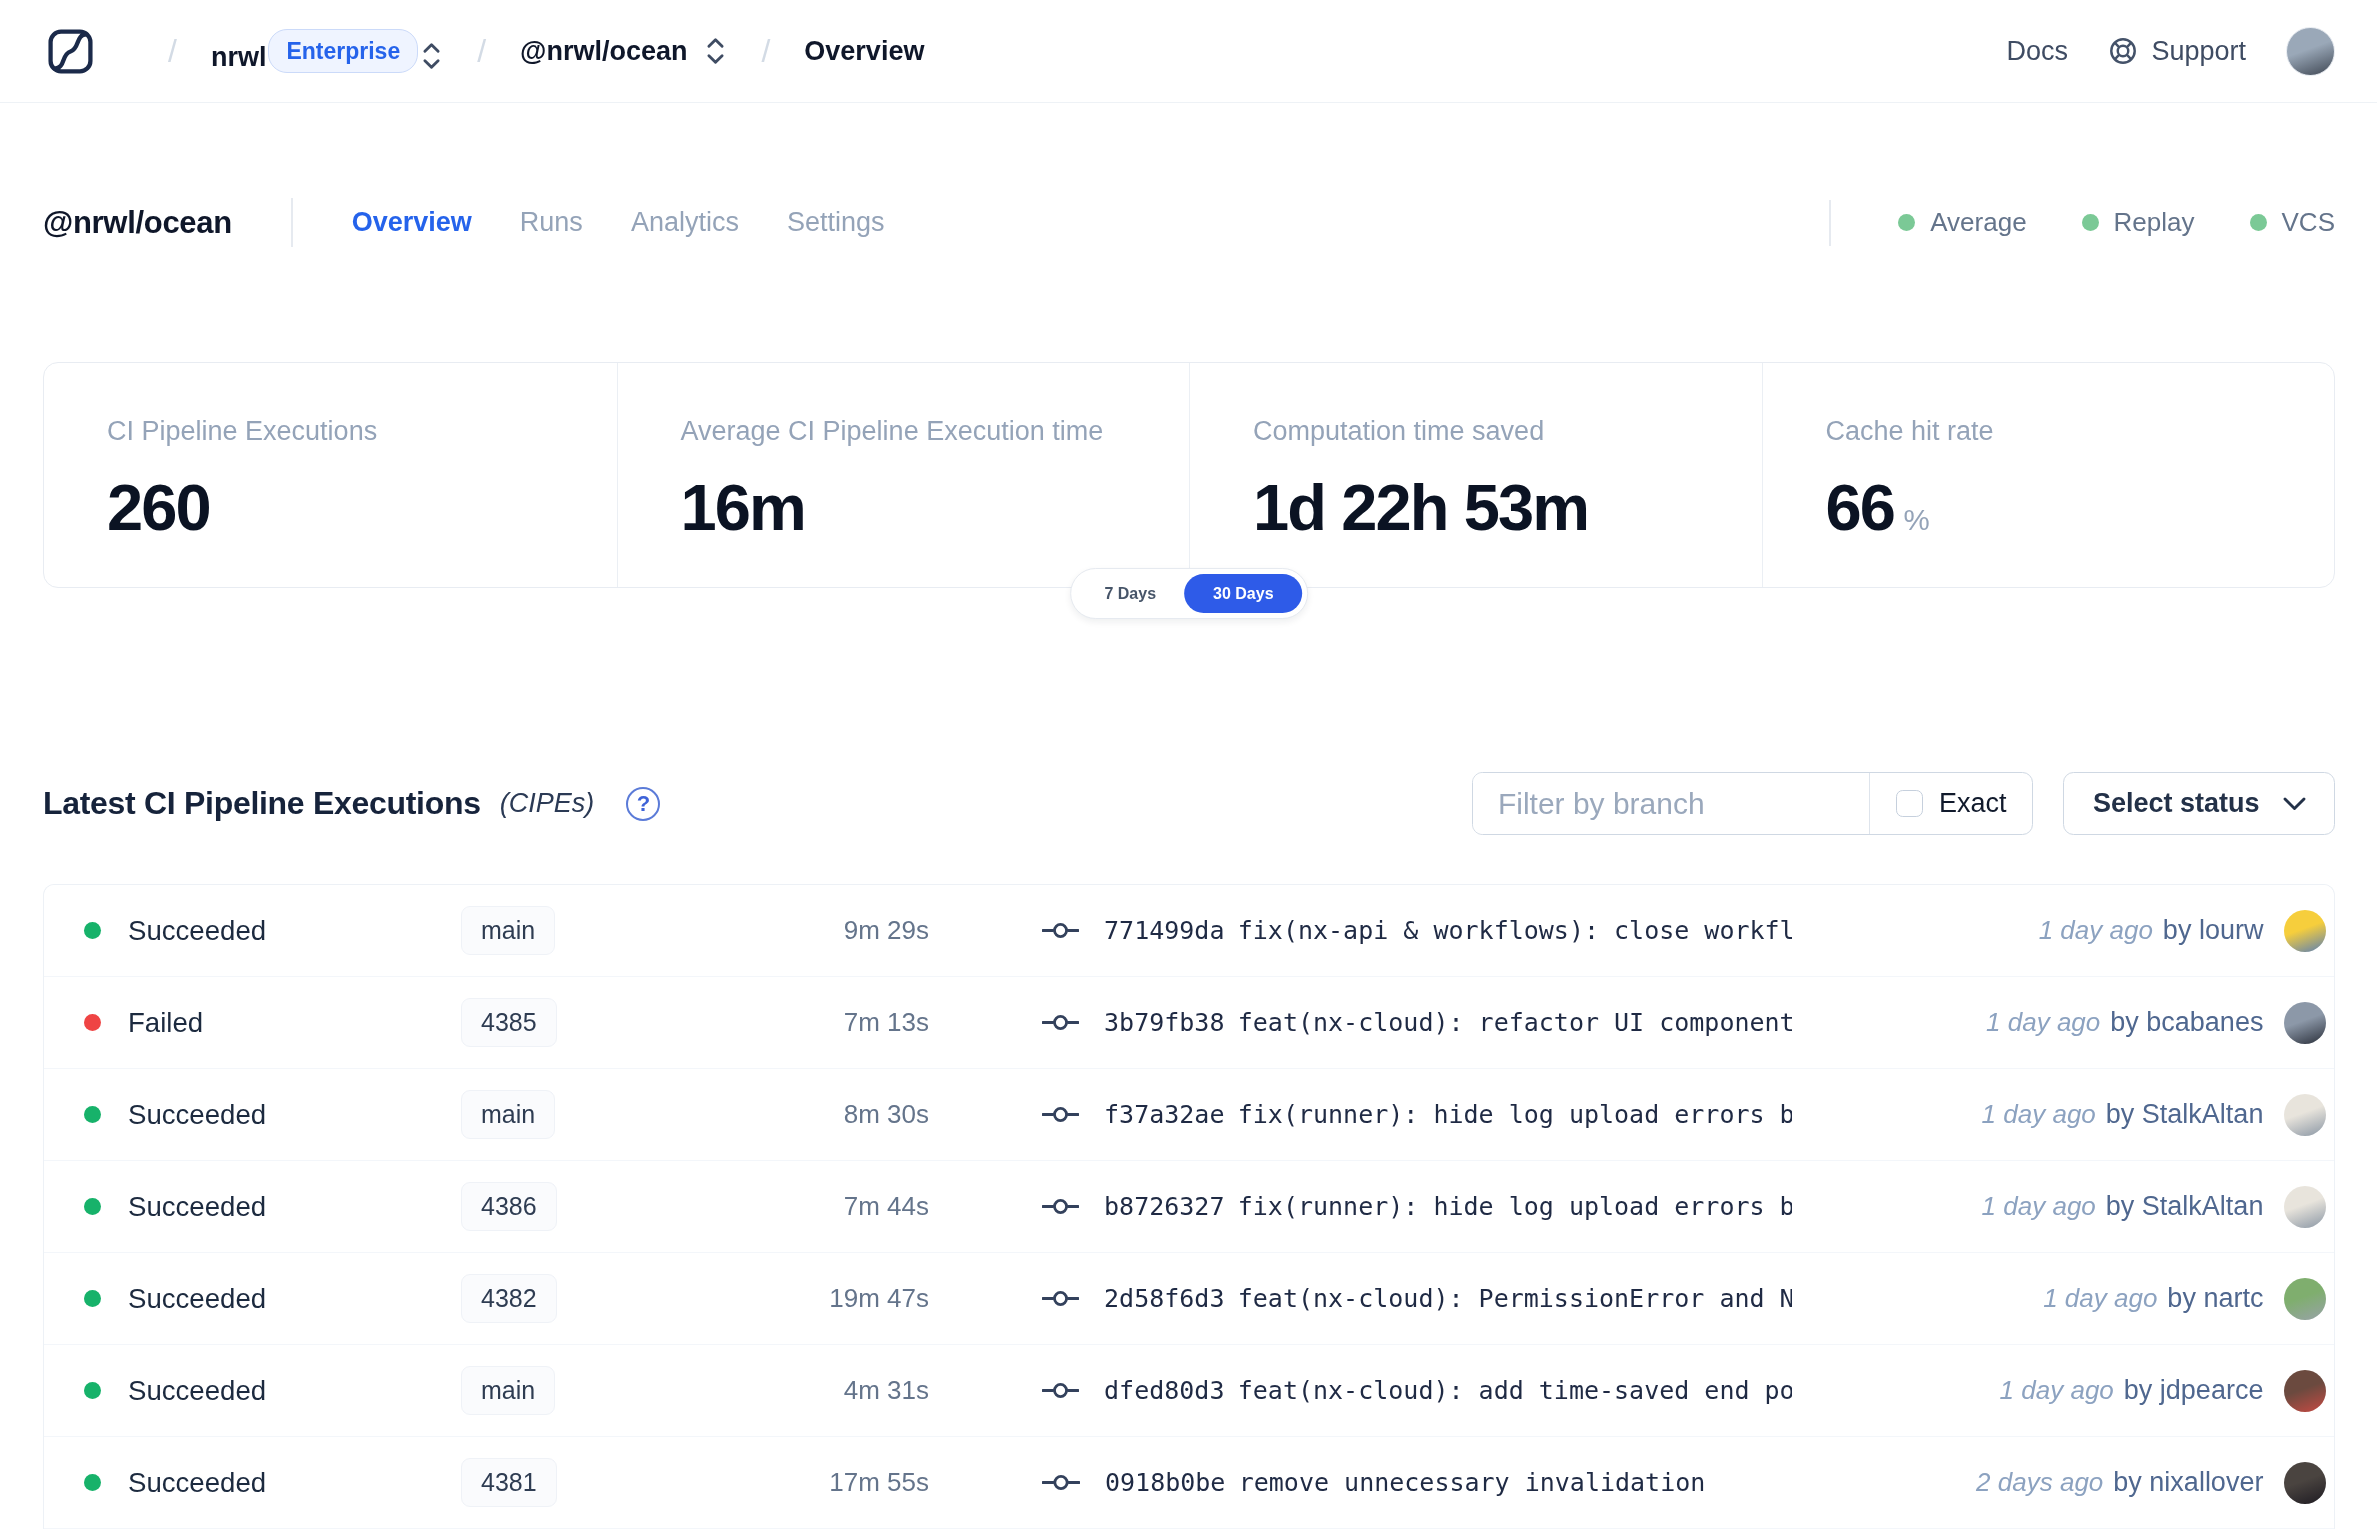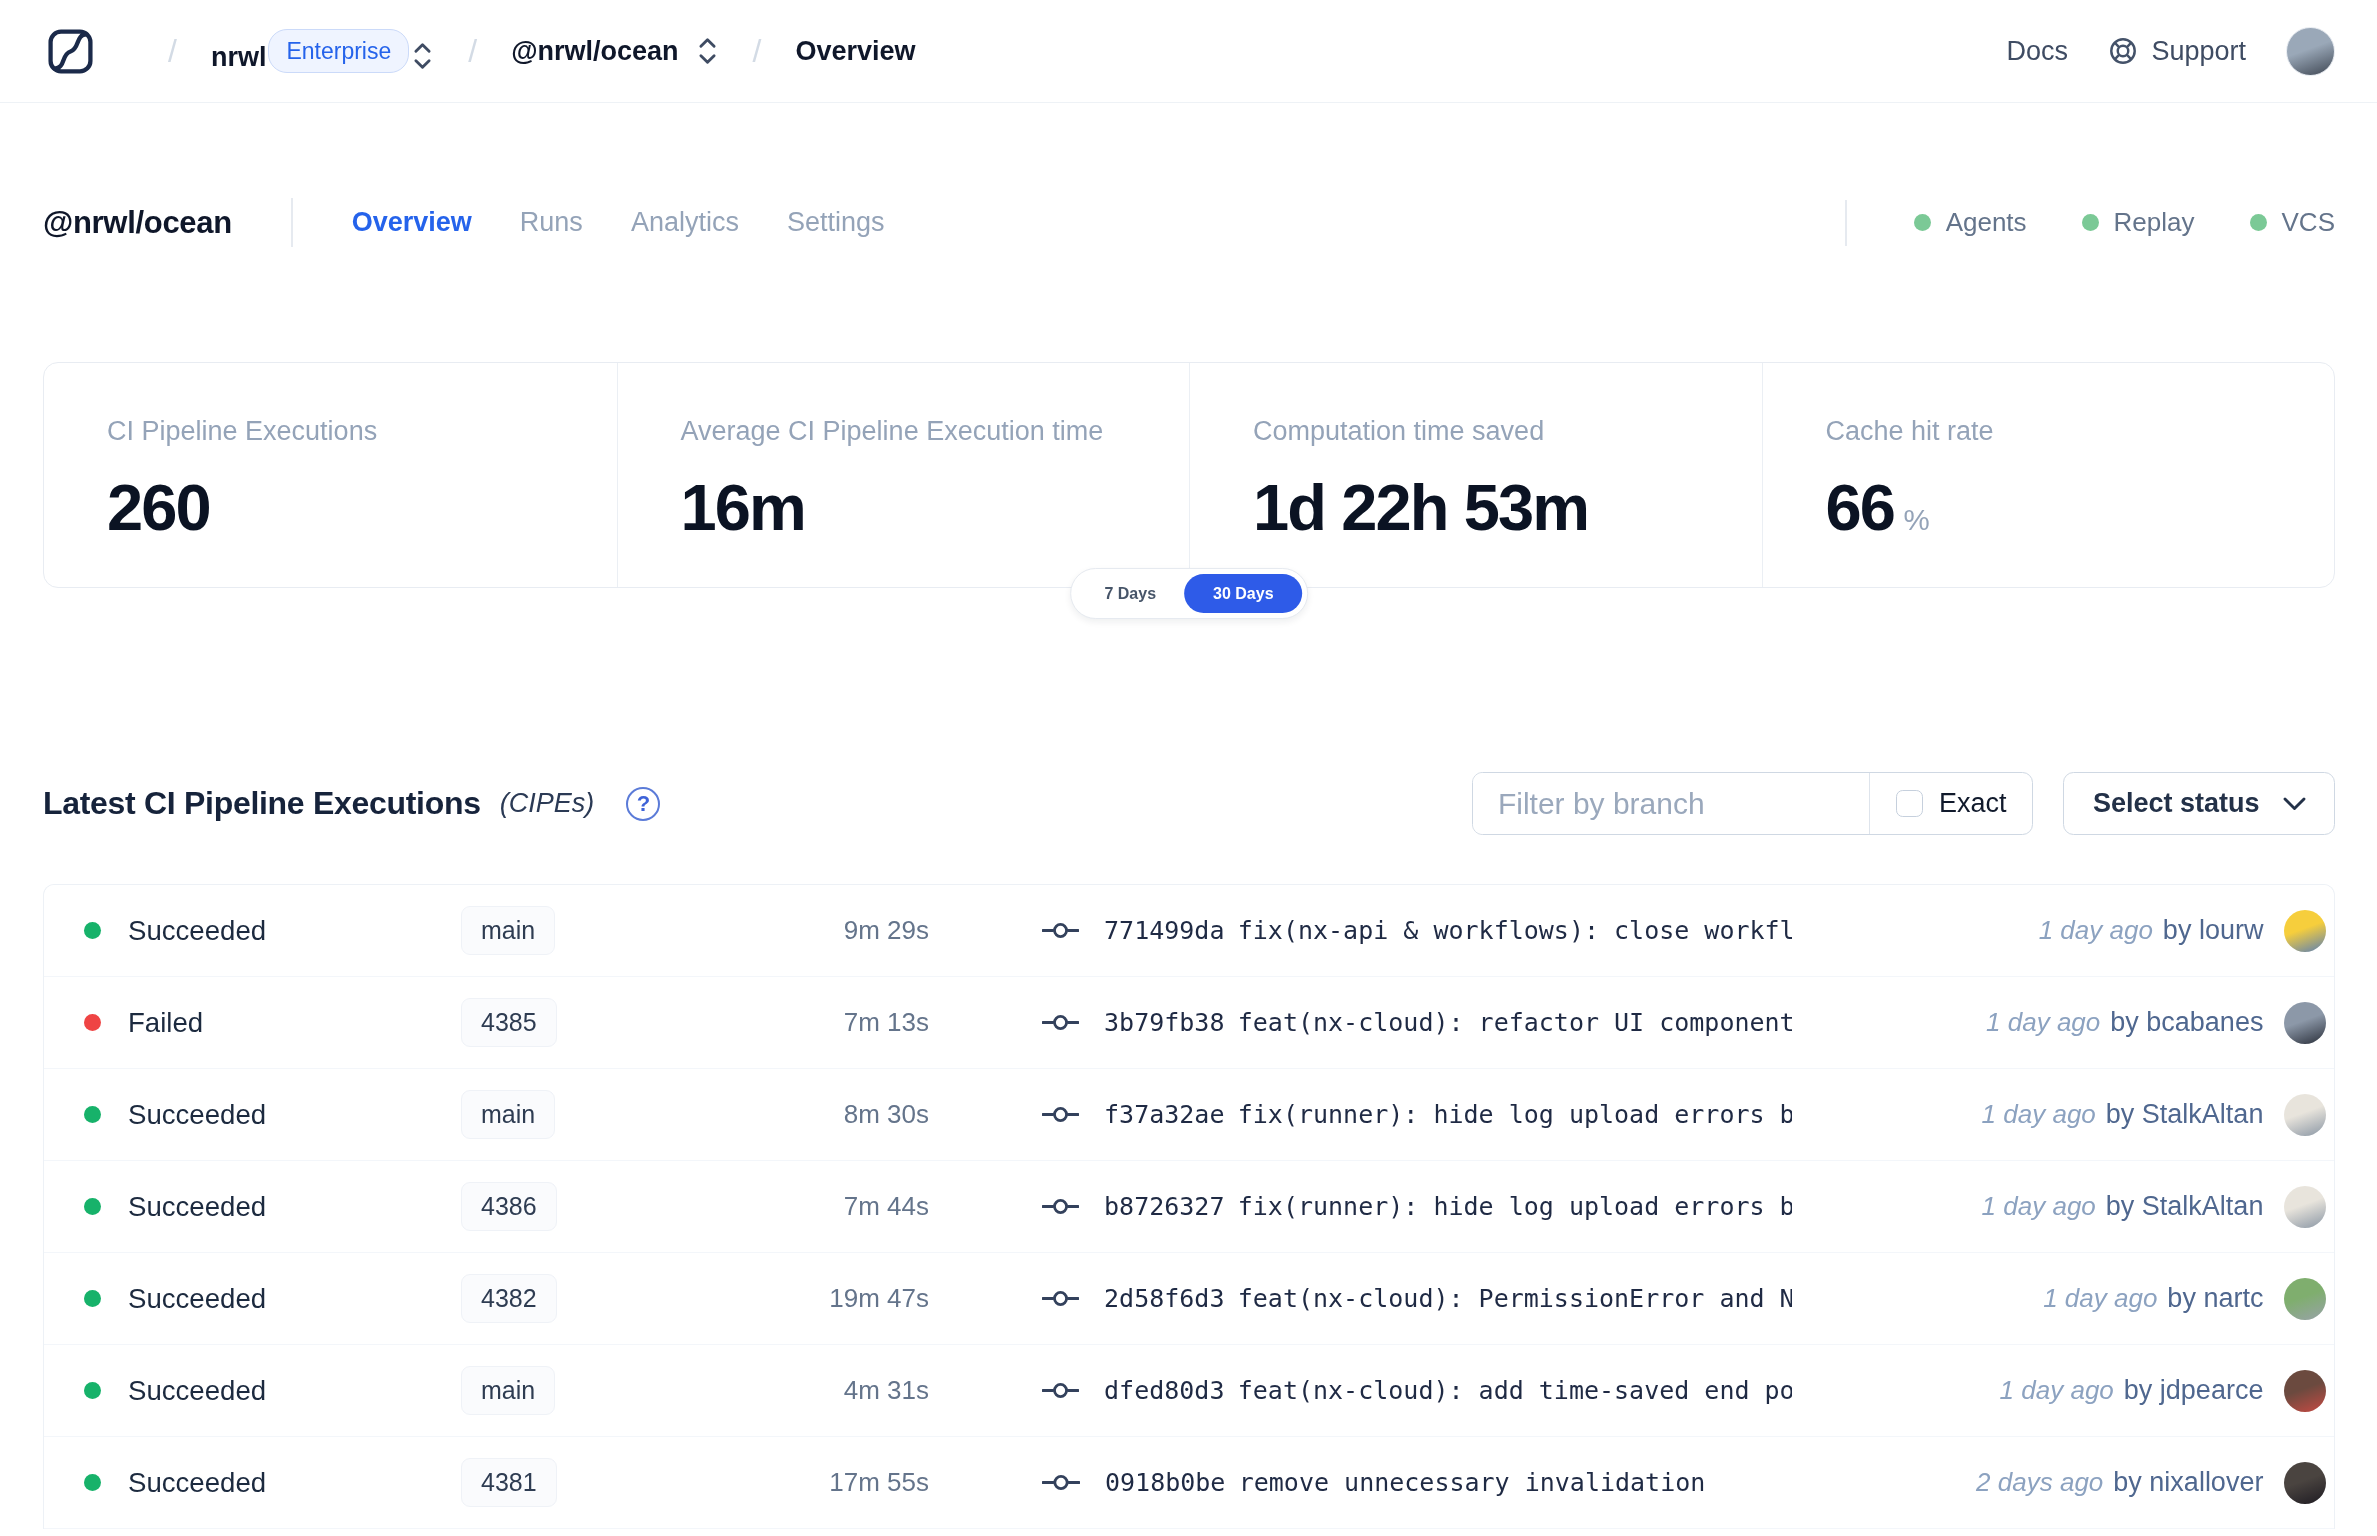--- a/index.html
+++ b/index.html
@@ -8,21 +8,21 @@
     overflow: hidden; }
 
   
   .navbar { height: 103px; display: flex; align-items: center; justify-content: space-between;
     padding: 0 43px; border-bottom: 1.9px solid #EEF2F6; background: #fff; }
   .nav-left { display: flex; align-items: center; gap: 0; }
   .logo-btn { display: flex; align-items: center; cursor: pointer; margin-right: 36px; }
   .crumb-sep { color: #D3DBE5; font-size: 32px; font-weight: 300; margin: 0 34px; }
   .org-name { font-size: 27px; font-weight: 600; color: #0F172A; }
   .org-group { display: flex; align-items: flex-end; gap: 2px; }
-  .ent-badge { font-size: 23px; font-weight: 400; color: #2563EB; background: #EFF4FF;
+  .ent-badge { font-size: 23px; font-weight: 700; color: #2563EB; background: #EFF4FF;
     border: 1.9px solid #CBDAF9; border-radius: 19px; padding: 7.6px 17px; }
   .chev-updown { display: flex; align-items: center; }
   .ws-group { display: flex; align-items: center; gap: 17px; }
   .ws-name, .page-name { font-size: 27px; font-weight: 600; color: #0F172A; }
   .nav-right { display: flex; align-items: center; gap: 40px; }
   .nav-link { font-size: 27px; font-weight: 500; color: #3F4C63; display: flex; align-items: center; gap: 13.3px; cursor: pointer; }
   .avatar { border-radius: 50%; border: 1.9px solid #E6EAF0; }
   .avatar-nav { width: 49px; height: 49px; }
 
   
@@ -152,21 +152,21 @@
     <span class="tab active">Overview</span>
     <span class="tab">Runs</span>
     <span class="tab">Analytics</span>
     <span class="tab">Settings</span>
   </nav>
   <div class="hdr-right">
     <span class="vdivider"></span>
     <div class="indicators">
       <span class="indicator">
         <span class="ind-dot" style="background: rgb(123, 201, 150);"></span>
-        <span class="ind-label">Agents</span>
+        <span class="ind-label">Average</span>
       </span>
       <span class="indicator">
         <span class="ind-dot" style="background: rgb(123, 201, 150);"></span>
         <span class="ind-label">Replay</span>
       </span>
       <span class="indicator">
         <span class="ind-dot" style="background: rgb(123, 201, 150);"></span>
         <span class="ind-label">VCS</span>
       </span>
     </div>

